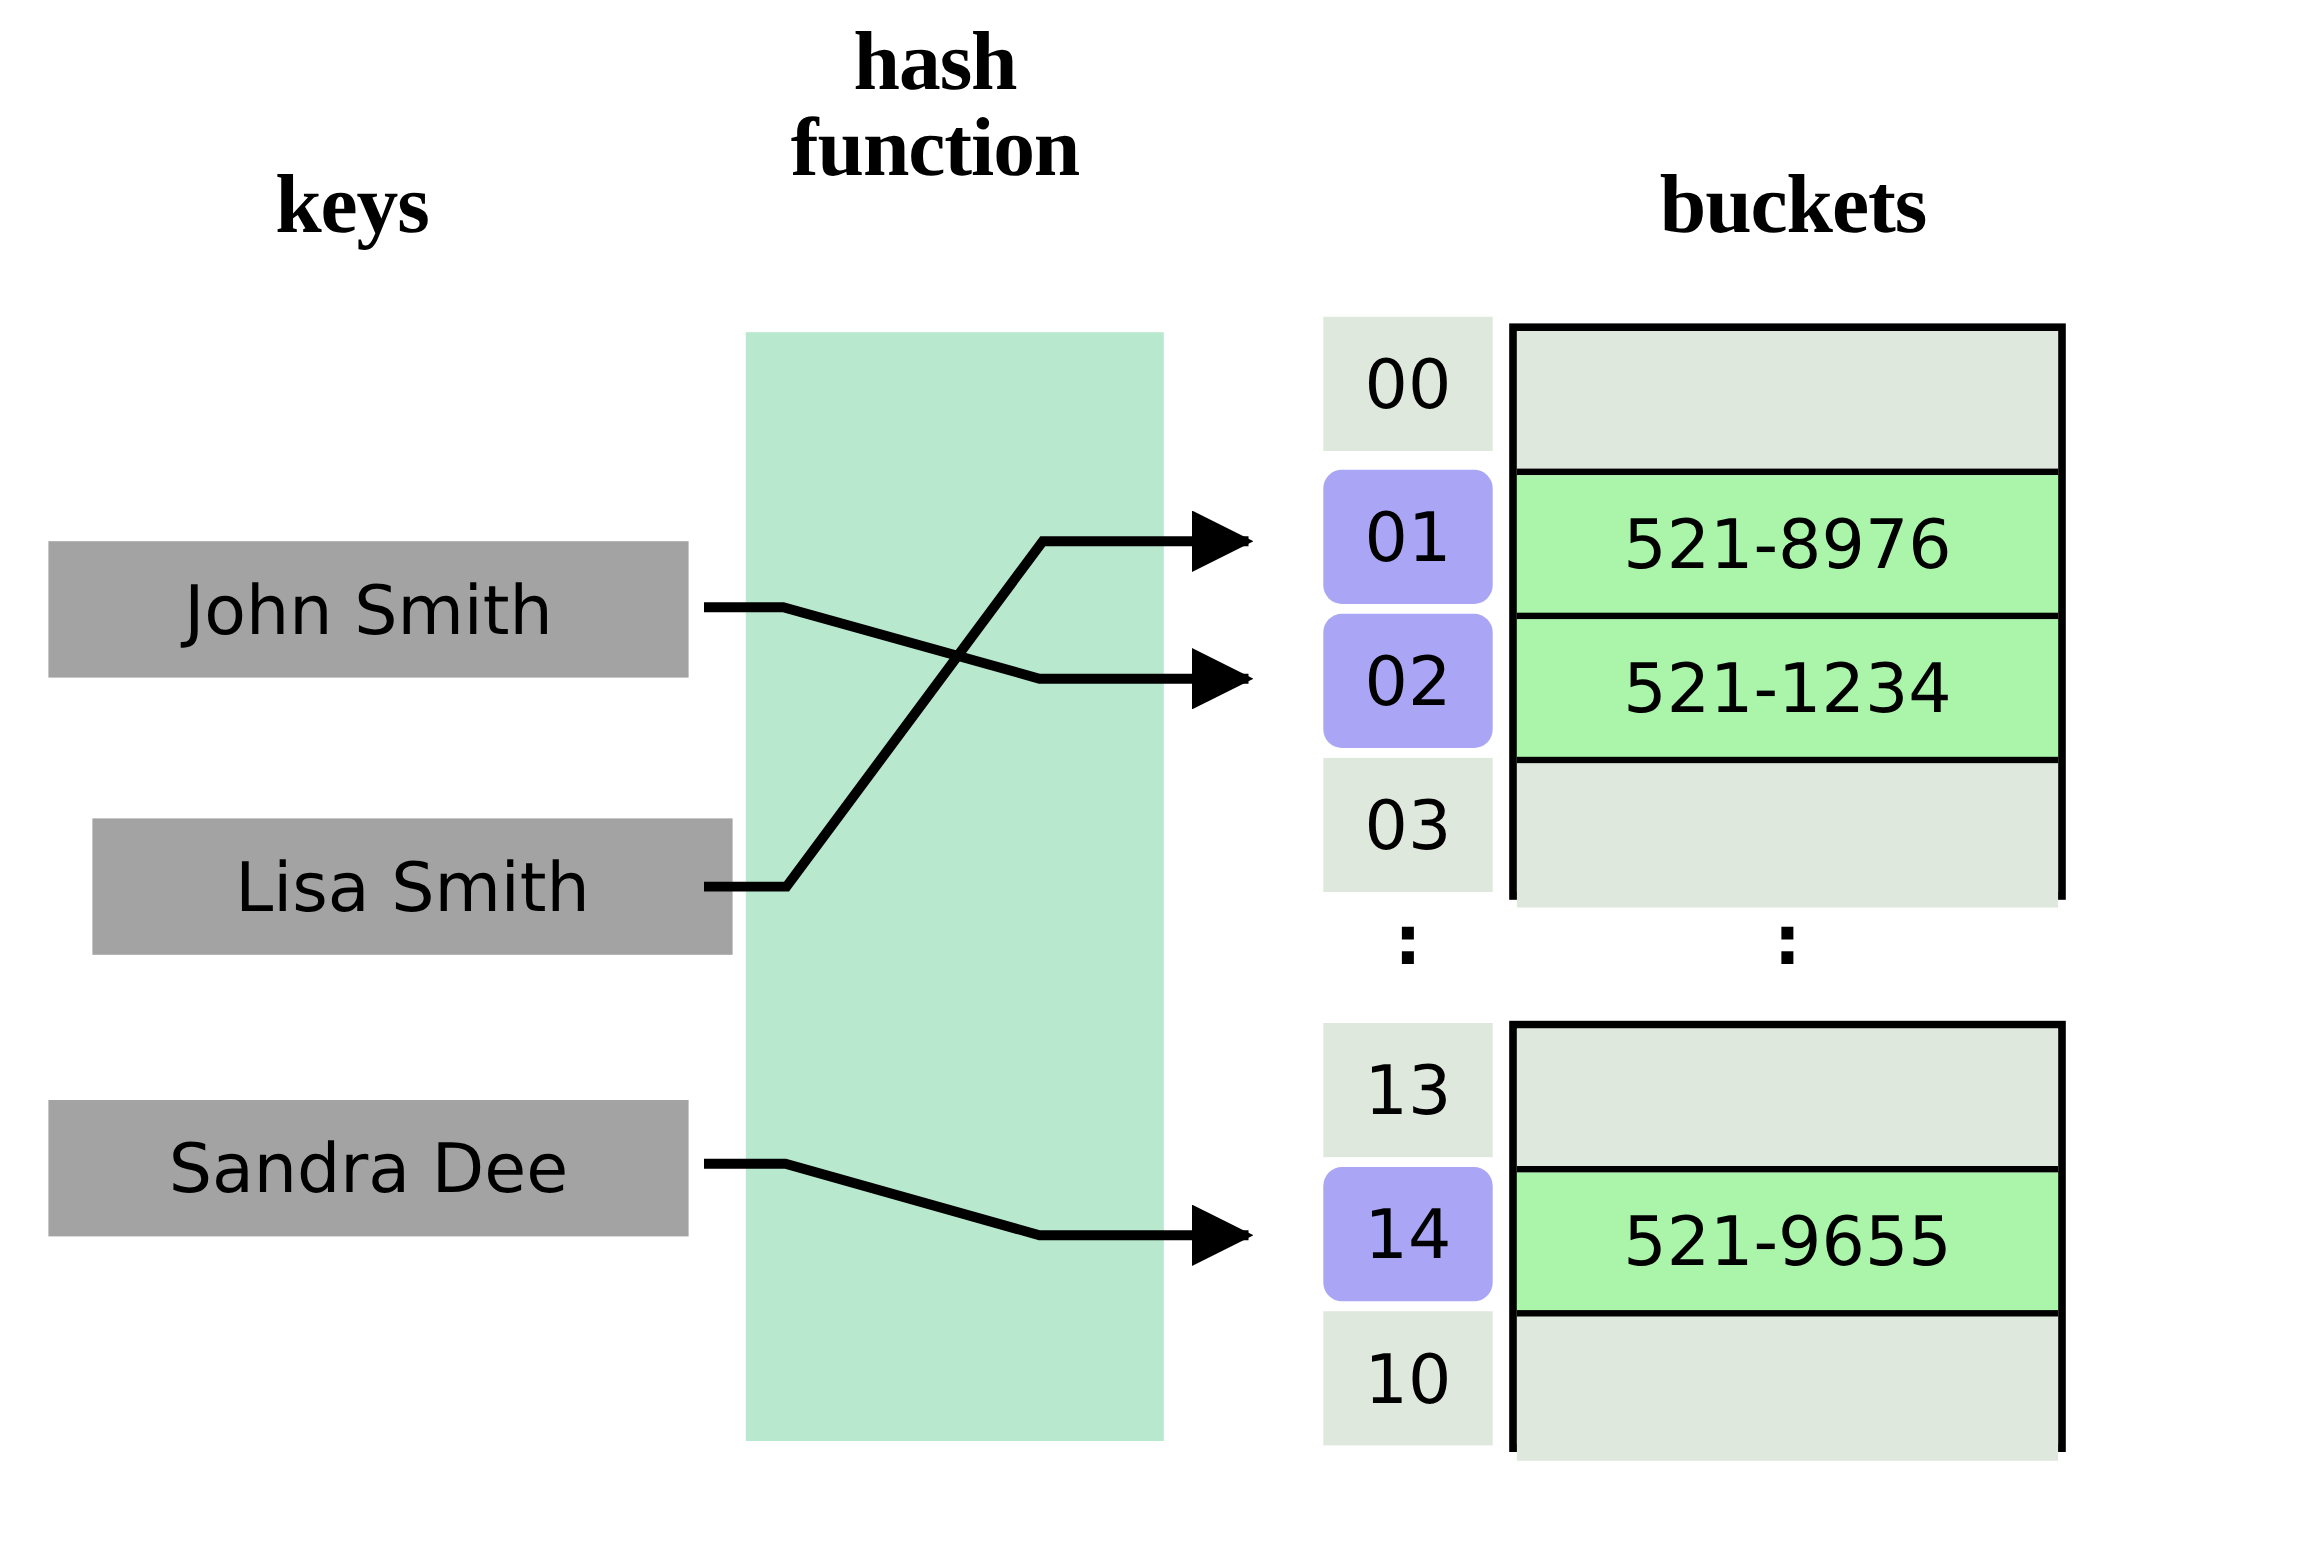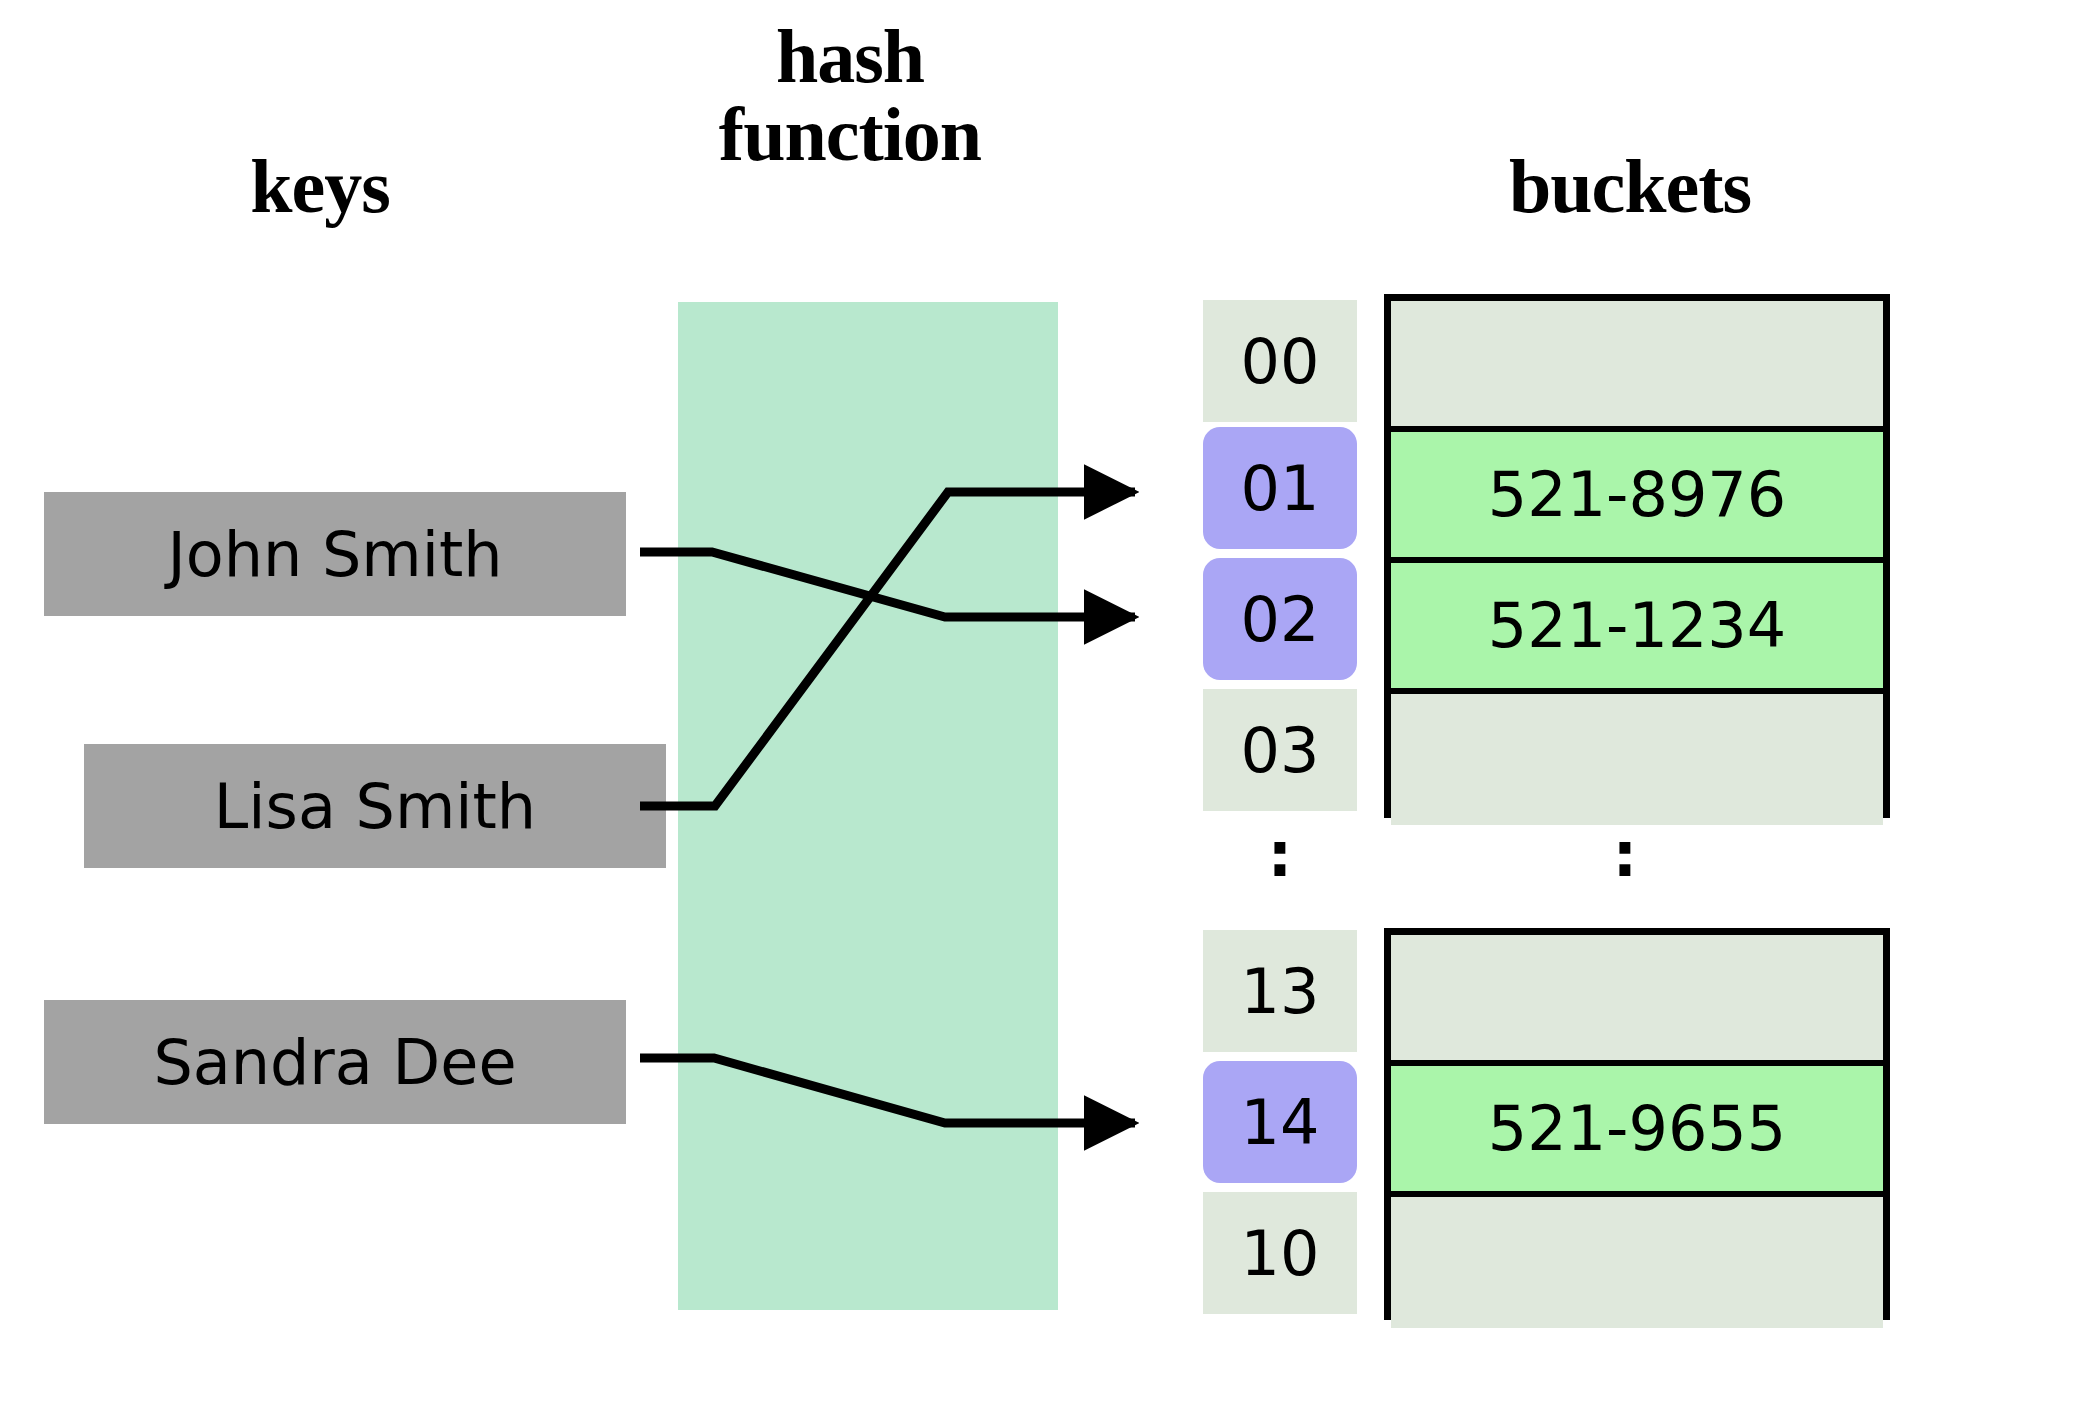--- a/index.html
+++ b/index.html
@@ -24,21 +24,21 @@
   #hashband{position:absolute;left:678px;top:302px;width:380px;height:1008px;
             background:#b8e8ce;}
 
   .idxbox{position:absolute;left:1203px;width:154px;height:122px;
           display:flex;align-items:center;justify-content:center;
           font-size:62px;color:#000;}
   .idx-empty{background:#dfe8dc;}
   .idx-filled{background:#aaa6f5;border-radius:17px;}
 
   .tbl{position:absolute;left:1372px;width:506px;border:7px solid #000;
-       box-sizing:border-box;margin-left:12px;}
+       box-sizing:border-box;}
   #tbl-top{top:294px;height:524px;}
   #tbl-bot{top:928px;height:392px;}
   .row{height:131px;box-sizing:border-box;display:flex;align-items:center;
        justify-content:center;font-size:62px;color:#000;border-bottom:6px solid #000;}
   .tbl .row:last-child{border-bottom:none;}
   .row-empty{background:#dfe8dc;}
   .row-filled{background:#aaf5aa;}
 
   .vdots{position:absolute;font-size:62px;font-weight:bold;color:#000;
          line-height:0.55;text-align:center;width:60px;}
@@ -57,21 +57,21 @@
   <div class="hdr" id="hdr-hash">hash
 function</div>
   <div class="hdr" id="hdr-buckets">buckets</div>
 
   <div id="hashband"></div>
 
   <div class="keybox" id="key-0">John Smith</div>
   <div class="keybox" id="key-1">Lisa Smith</div>
   <div class="keybox" id="key-2">Sandra Dee</div>
 
-  <div class="idxbox idx-empty" style="top:300px">00</div>
+  <div class="idxbox idx-empty" style="top:288px">00</div>
   <div class="idxbox idx-filled" style="top:427px">01</div>
   <div class="idxbox idx-filled" style="top:558px">02</div>
   <div class="idxbox idx-empty" style="top:689px">03</div>
 
   <div class="idxbox idx-empty" style="top:930px">13</div>
   <div class="idxbox idx-filled" style="top:1061px">14</div>
   <div class="idxbox idx-empty" style="top:1192px">10</div>
 
   <div class="vdots" id="dots-idx">:</div>
   <div class="vdots" id="dots-val">:</div>

